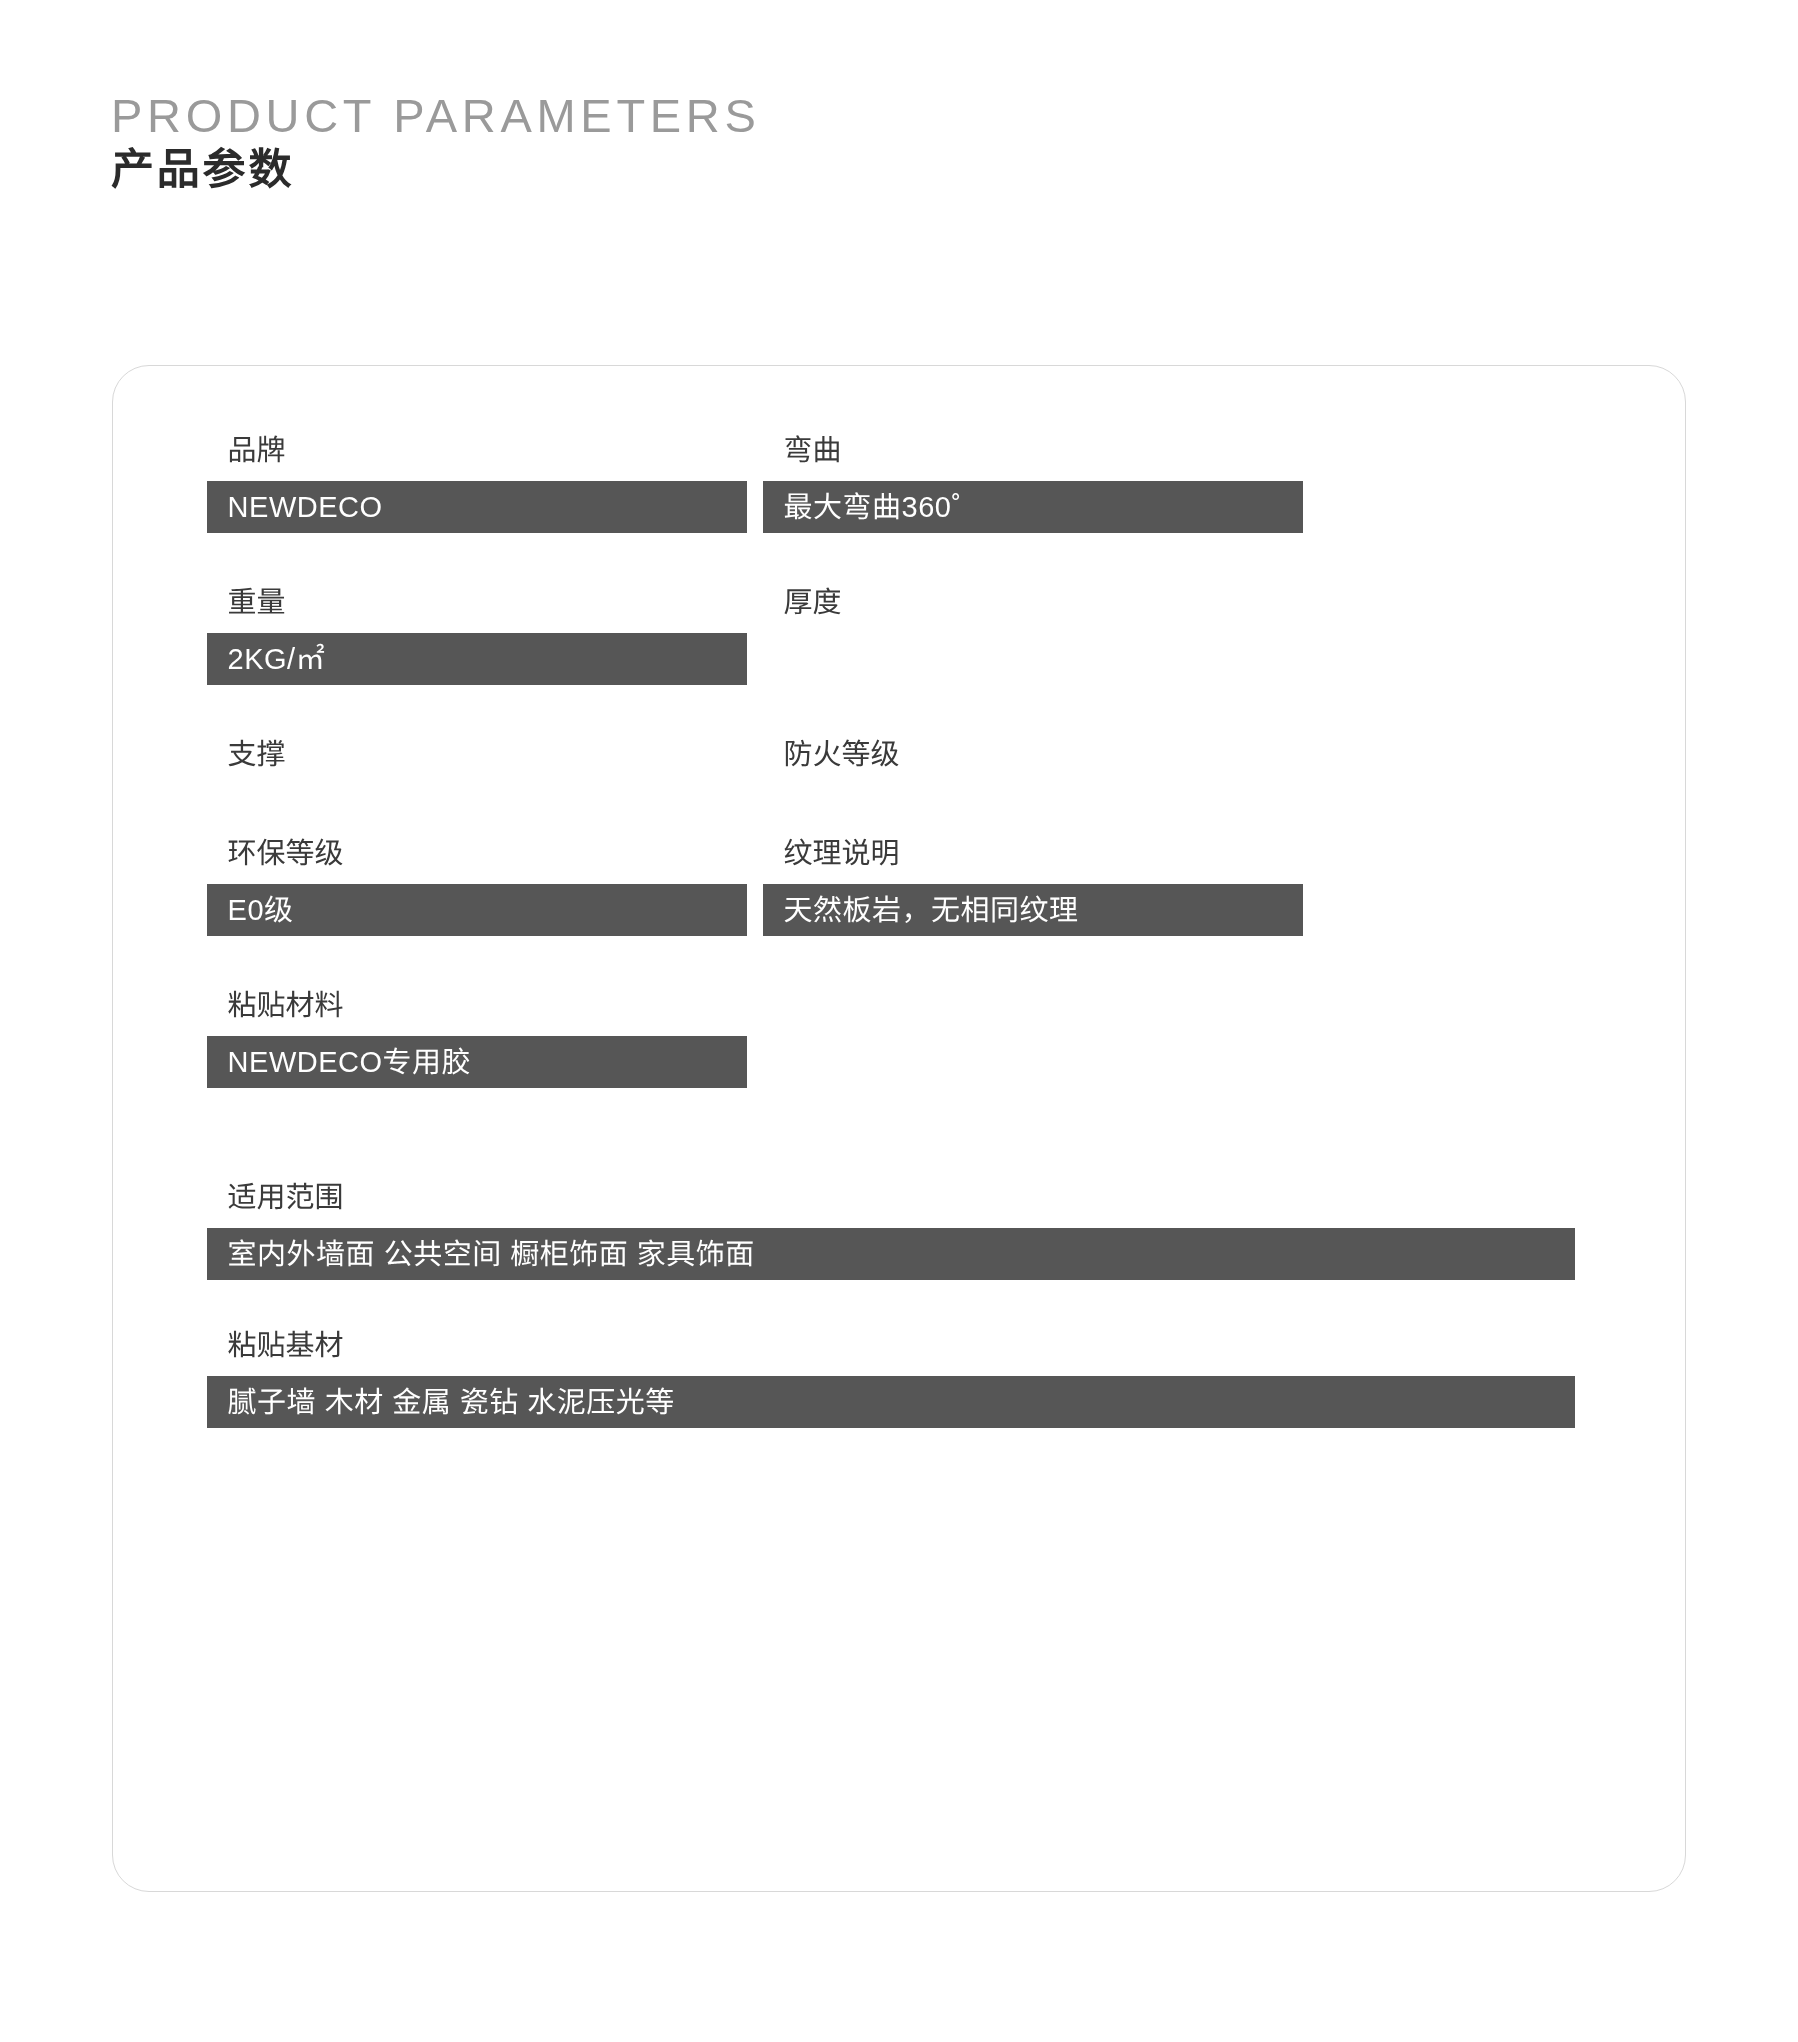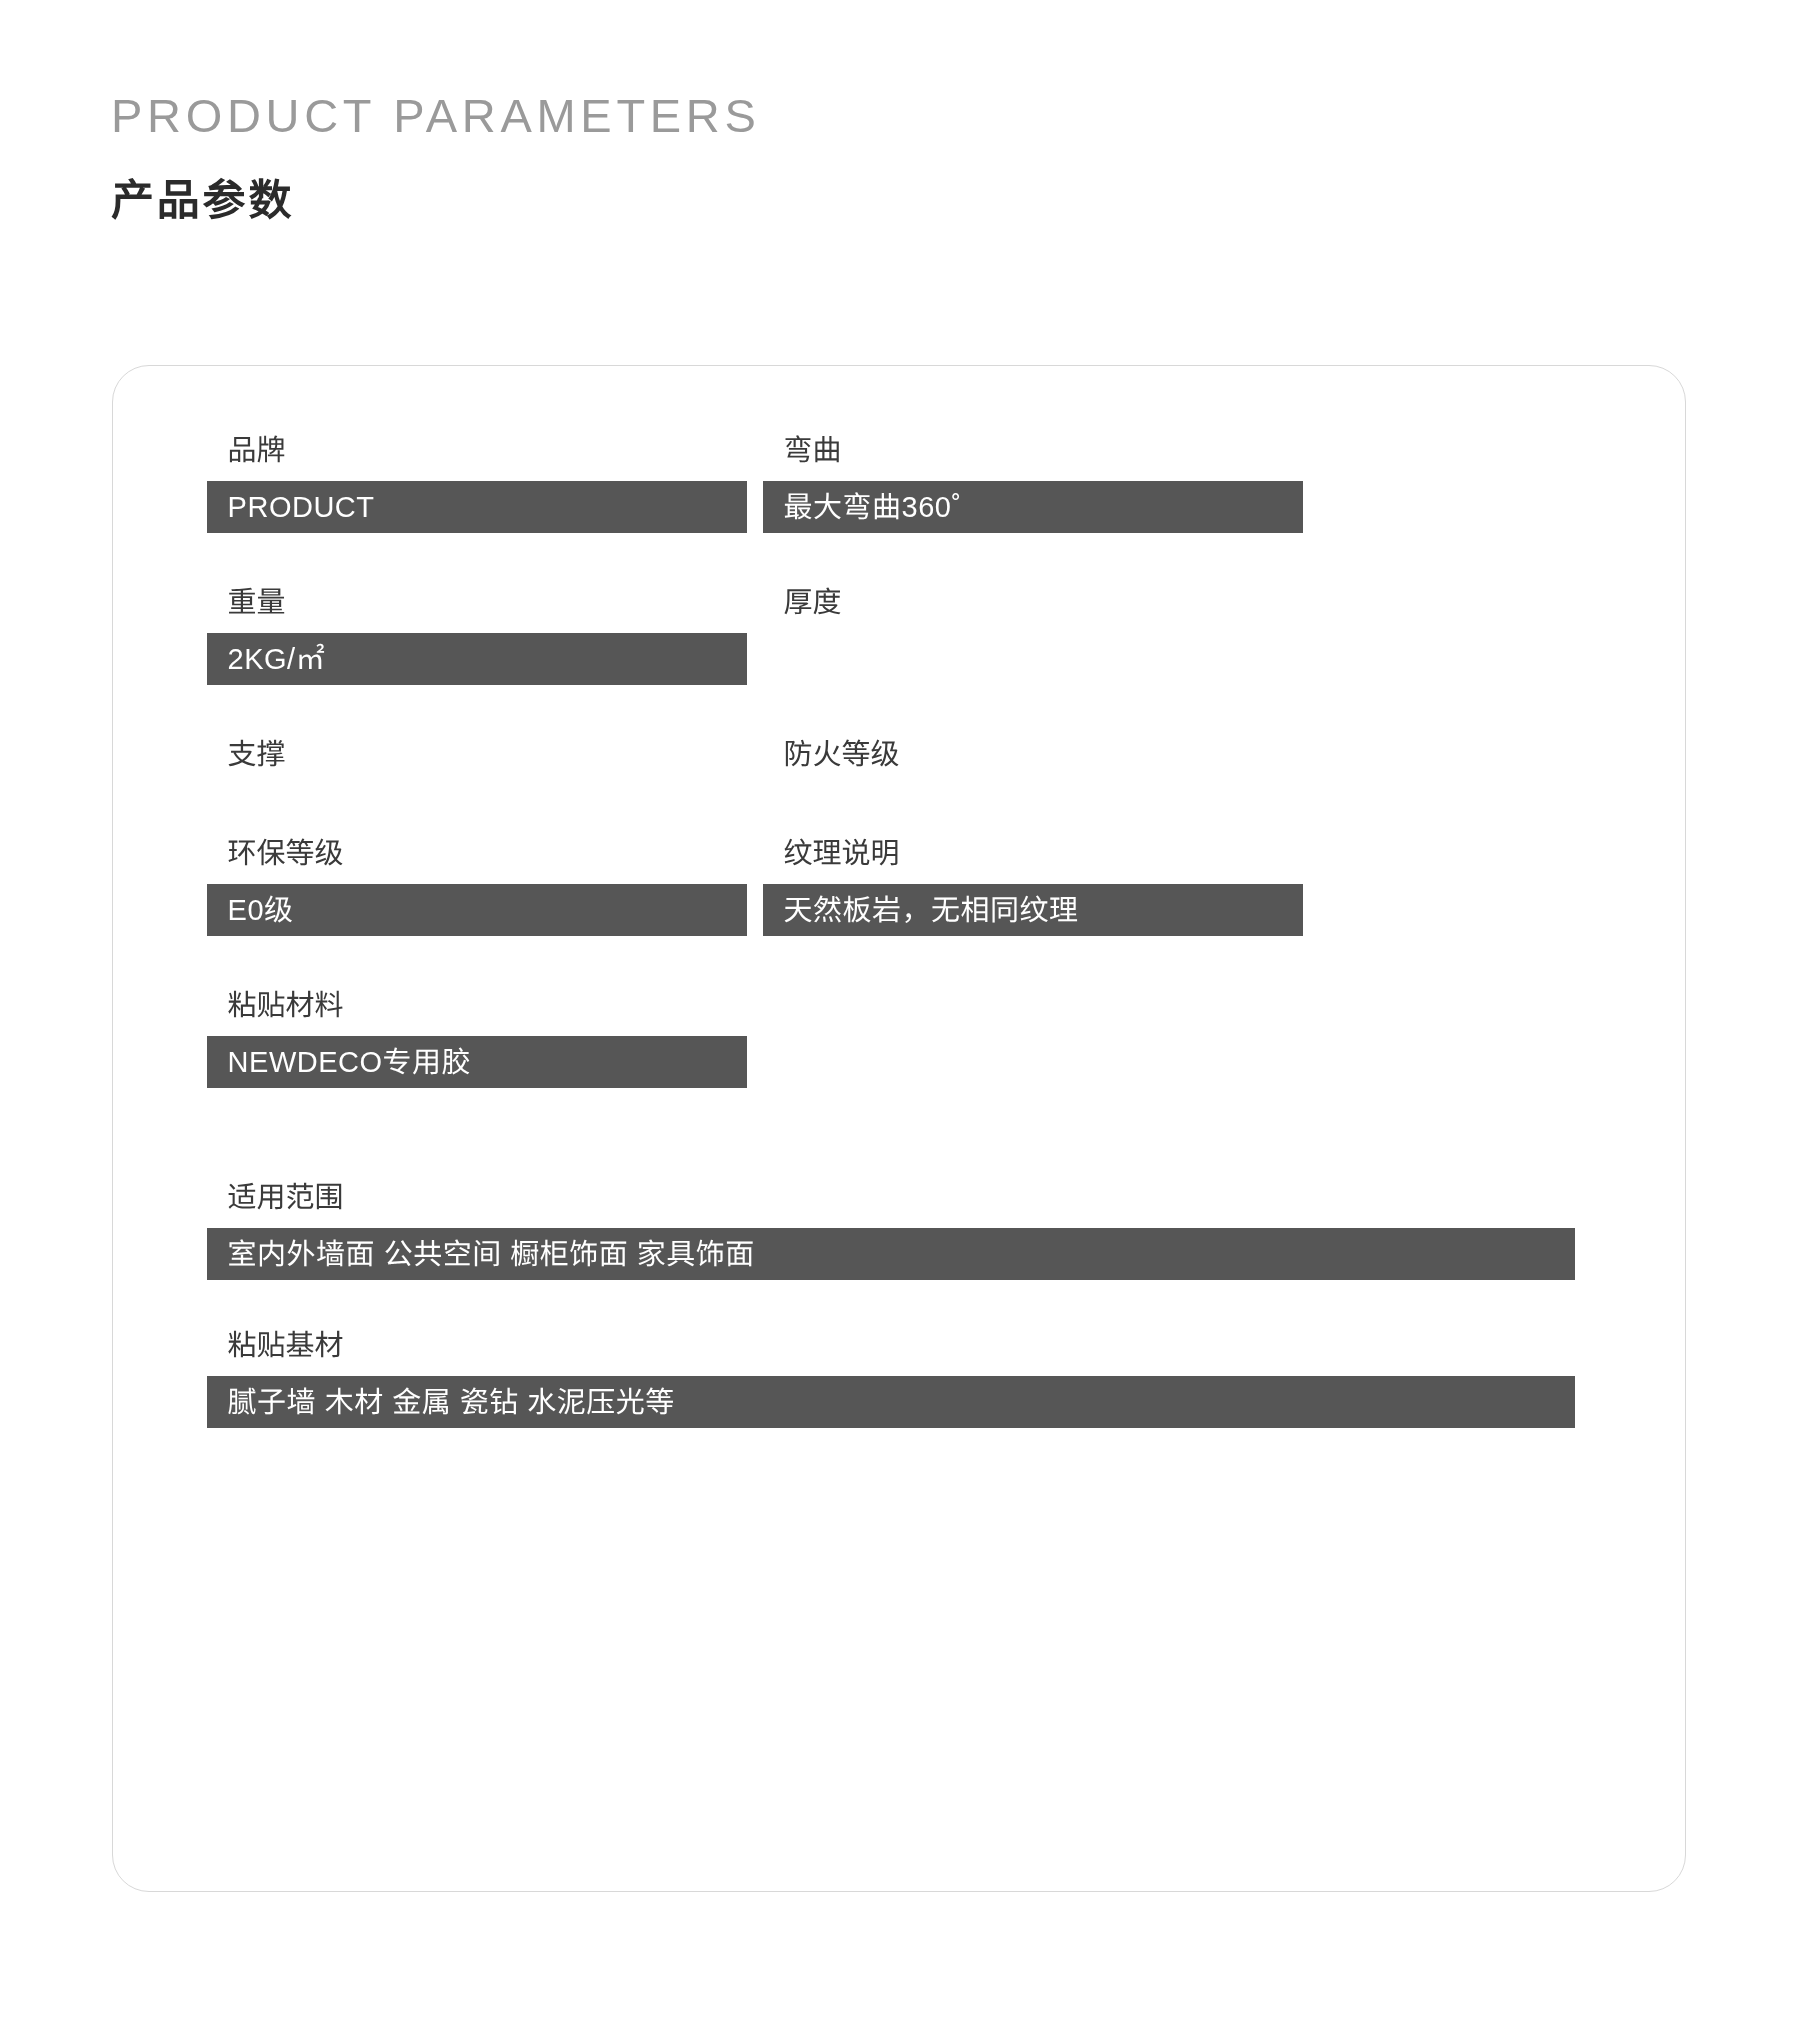--- a/index.html
+++ b/index.html
@@ -29,21 +29,21 @@
   }
   .header-en {
     font-size: 47px;
     letter-spacing: 4.7px;
     color: #9a9a9a;
     font-weight: 400;
     line-height: 1.1;
     white-space: nowrap;
   }
   .header-cn {
-    margin-top: 35px;
+    margin-top: 4px;
     font-size: 43px;
     letter-spacing: 2.8px;
     color: #2b2b2b;
     font-weight: 700;
     line-height: 1.1;
     white-space: nowrap;
   }
 
   
   .card {
@@ -112,21 +112,21 @@
   <div class="header">
     <div class="header-en">PRODUCT PARAMETERS</div>
     <div class="header-cn">产品参数</div>
   </div>
 
   <div class="card">
     <div class="grid">
 
       <div class="field">
         <div class="field-label">品牌</div>
-        <div class="field-value">PRODUCT</div>
+        <div class="field-value">NEWDECO</div>
       </div>
 
       <div class="field">
         <div class="field-label">弯曲</div>
         <div class="field-value">最大弯曲360˚</div>
       </div>
 
       <div class="field">
         <div class="field-label">重量</div>
         <div class="field-value">2KG/㎡</div>

